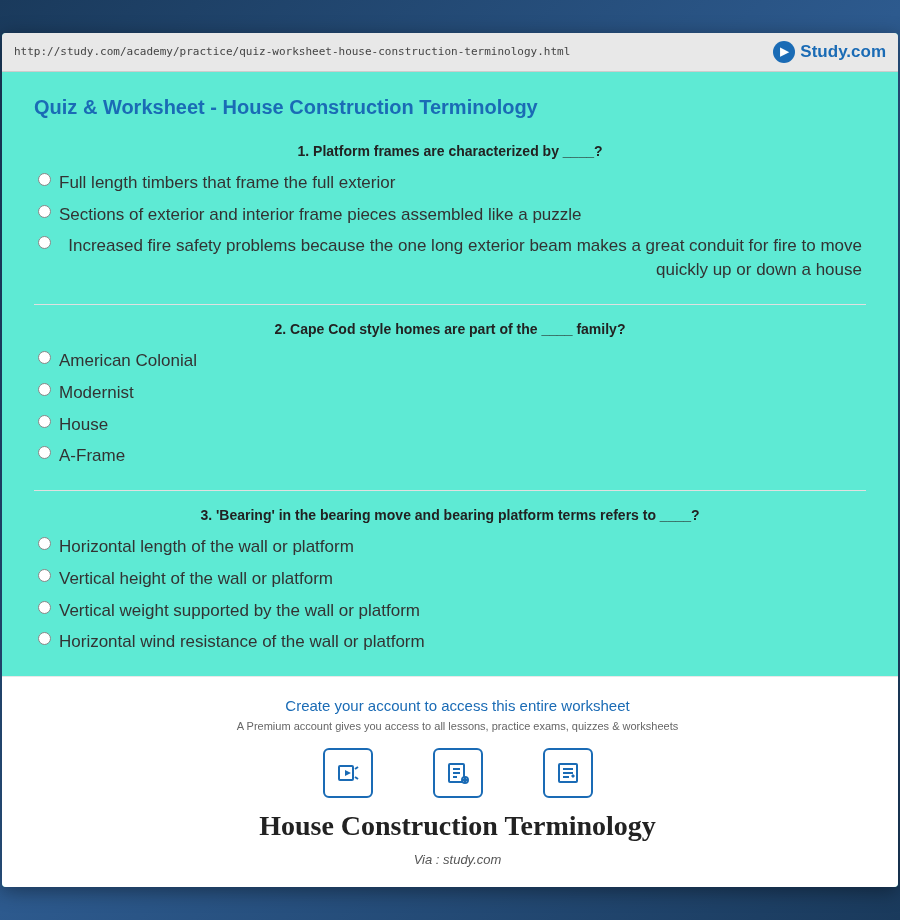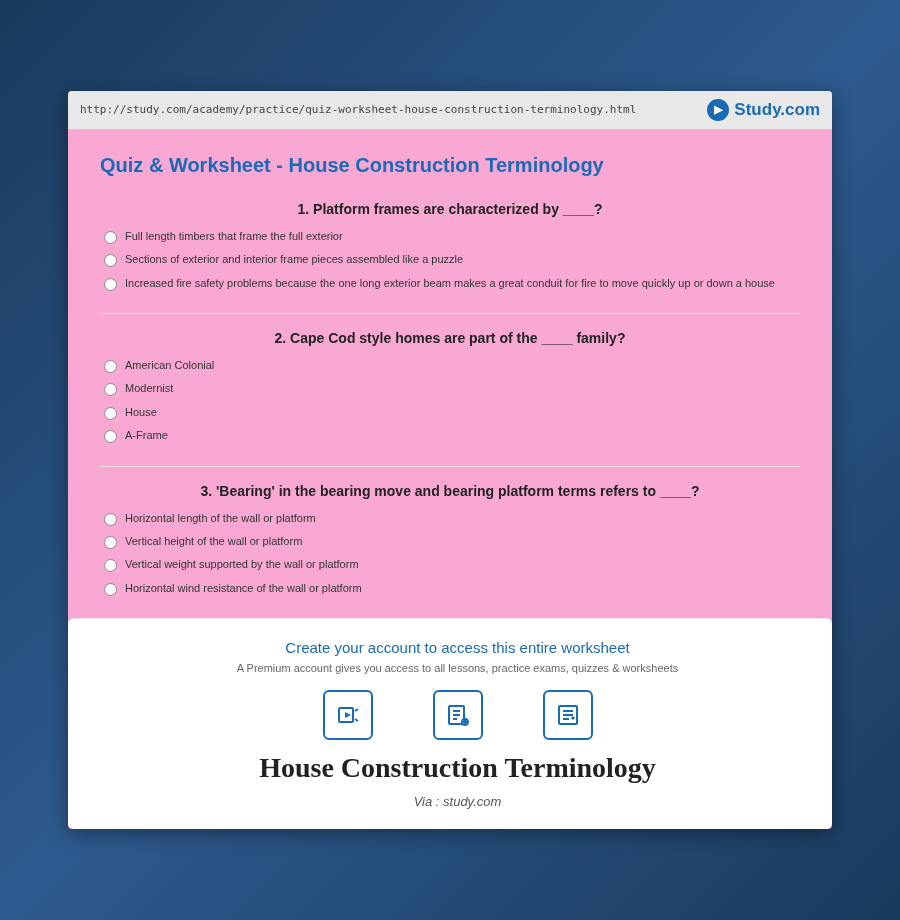--- a/index.html
+++ b/index.html
@@ -7,22 +7,22 @@
       width: 900px;
       height: 920px;
       background: linear-gradient(135deg, #1a3a5c 0%, #2d5a8e 50%, #1a3a5c 100%);
       display: flex;
       align-items: center;
       justify-content: center;
       font-family: Arial, sans-serif;
       overflow: hidden;
     }
     .browser-window {
-      width: 764px;
-      background: #f9a8d4;
+      width: 896px;
+      background: #5eead4;
       border-radius: 4px;
       box-shadow: 0 4px 20px rgba(0,0,0,0.4);
       overflow: hidden;
     }
     .browser-bar {
       background: #e8e8e8;
       padding: 8px 12px;
       border-bottom: 1px solid #ccc;
       display: flex;
       align-items: center;
@@ -84,35 +84,35 @@
     .radio-circle {
       width: 13px;
       height: 13px;
       border: 1.5px solid #888;
       border-radius: 50%;
       margin-top: 2px;
       flex-shrink: 0;
       background: #fff;
     }
     .answer-text {
-      font-size: 11px;
+      font-size: 17px;
       color: #333;
       line-height: 1.4;
+      text-align: right;
     }
     .divider {
       border: none;
       border-top: 1px solid #e0e0e0;
       margin: 8px 0 16px 0;
     }
     .cta-section {
       background: #fff;
       text-align: center;
       padding: 20px 1px 0 16px;
       border-top: 1px solid #e8e8e8;
-      border-radius: 6px;
     }
     .cta-title {
       font-size: 15px;
       color: #1a6bb5;
       margin-bottom: 6px;
     }
     .cta-subtitle {
       font-size: 11px;
       color: #666;
       margin-bottom: 16px;

